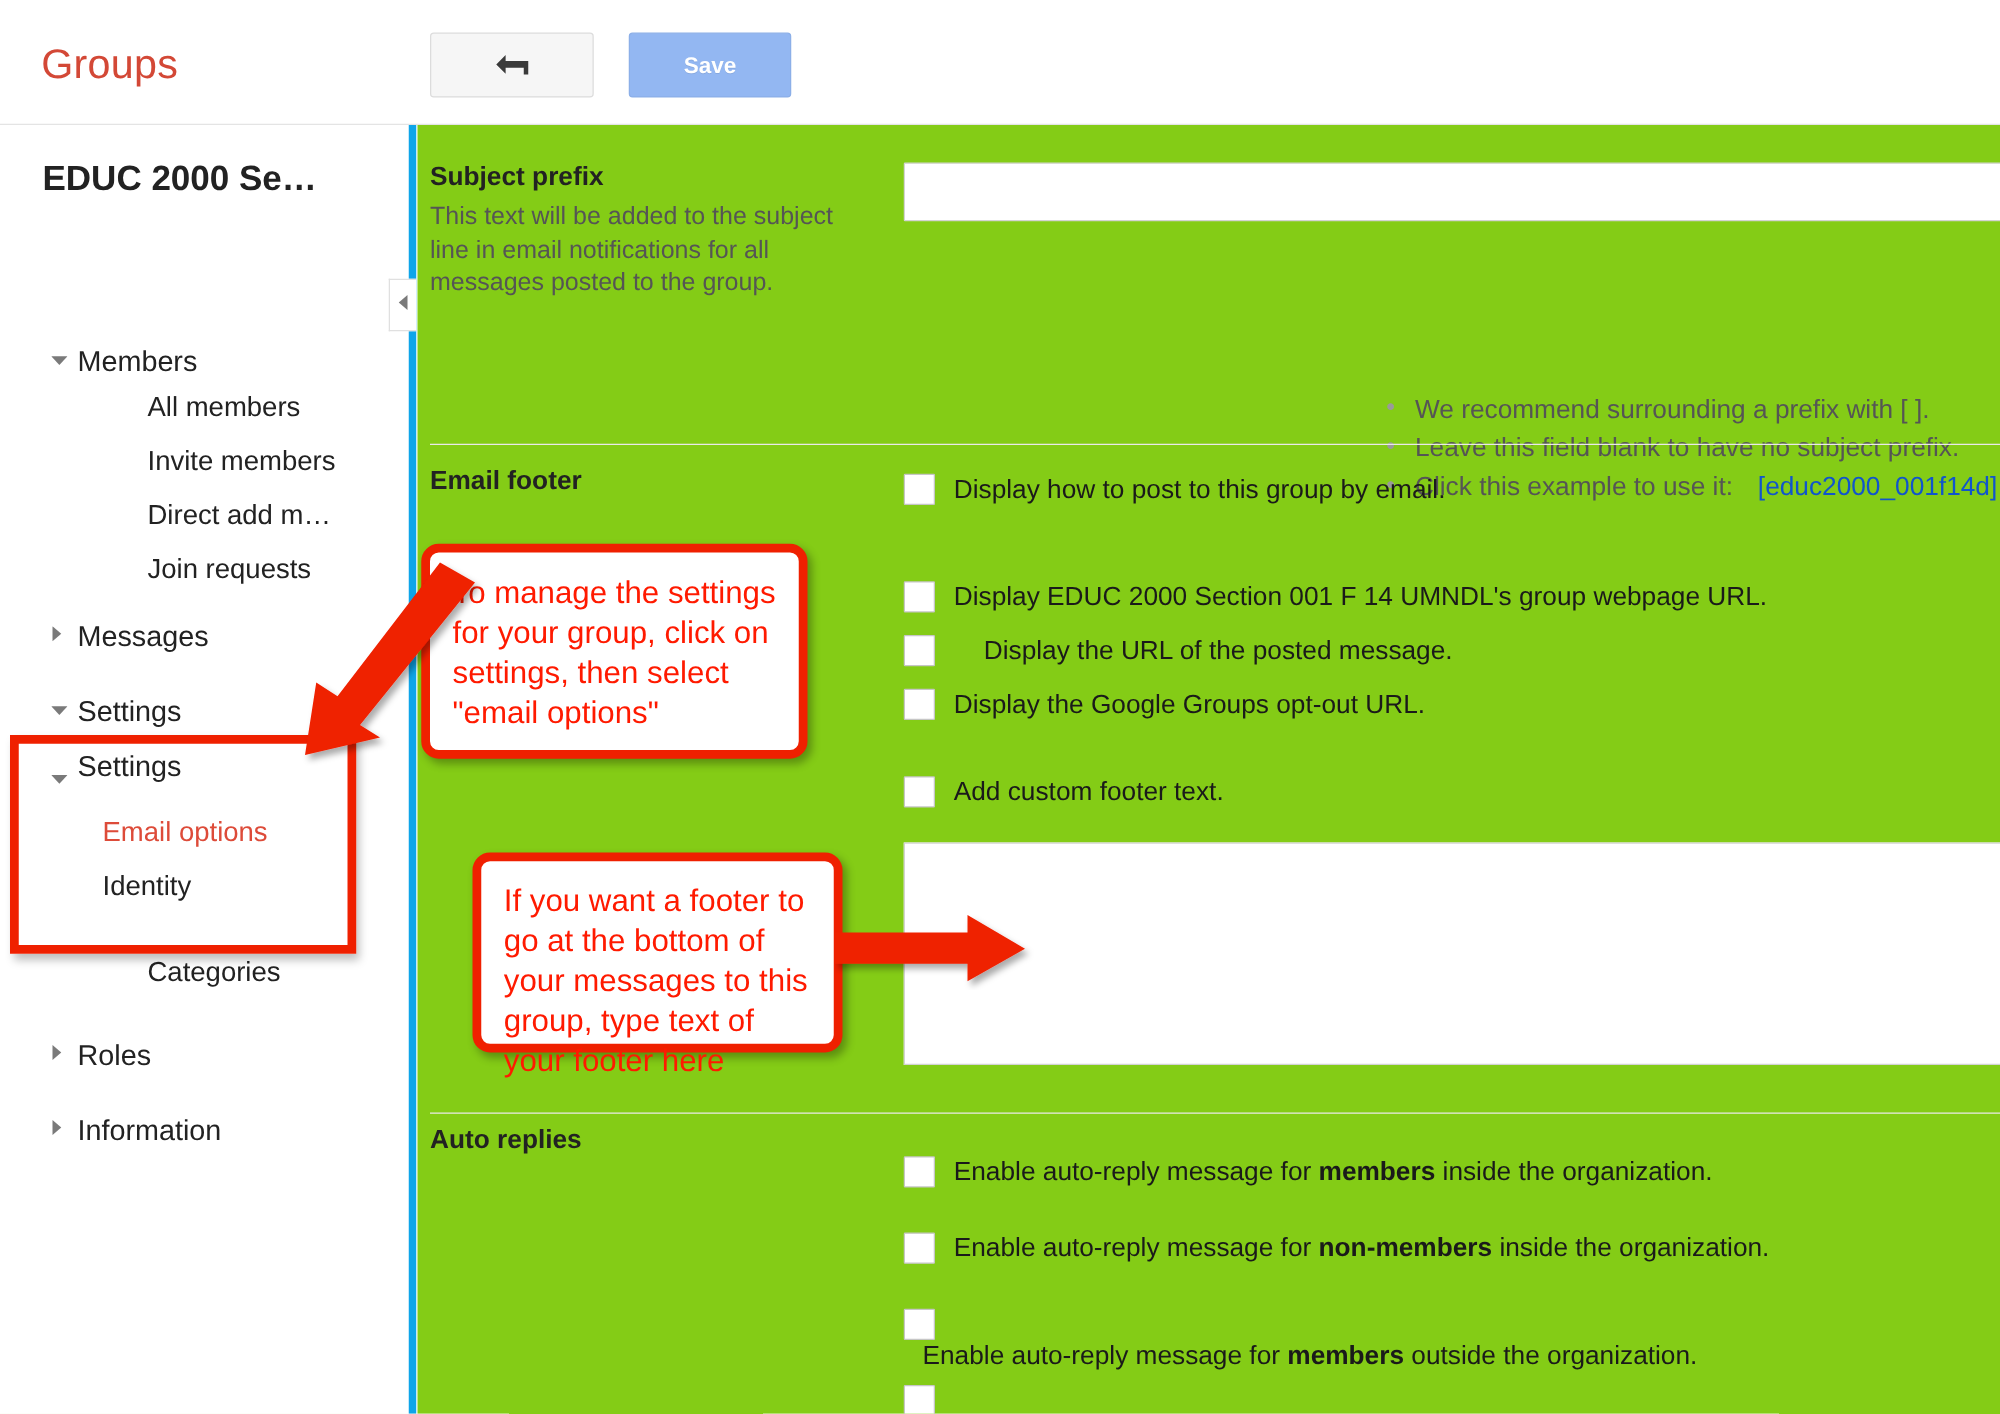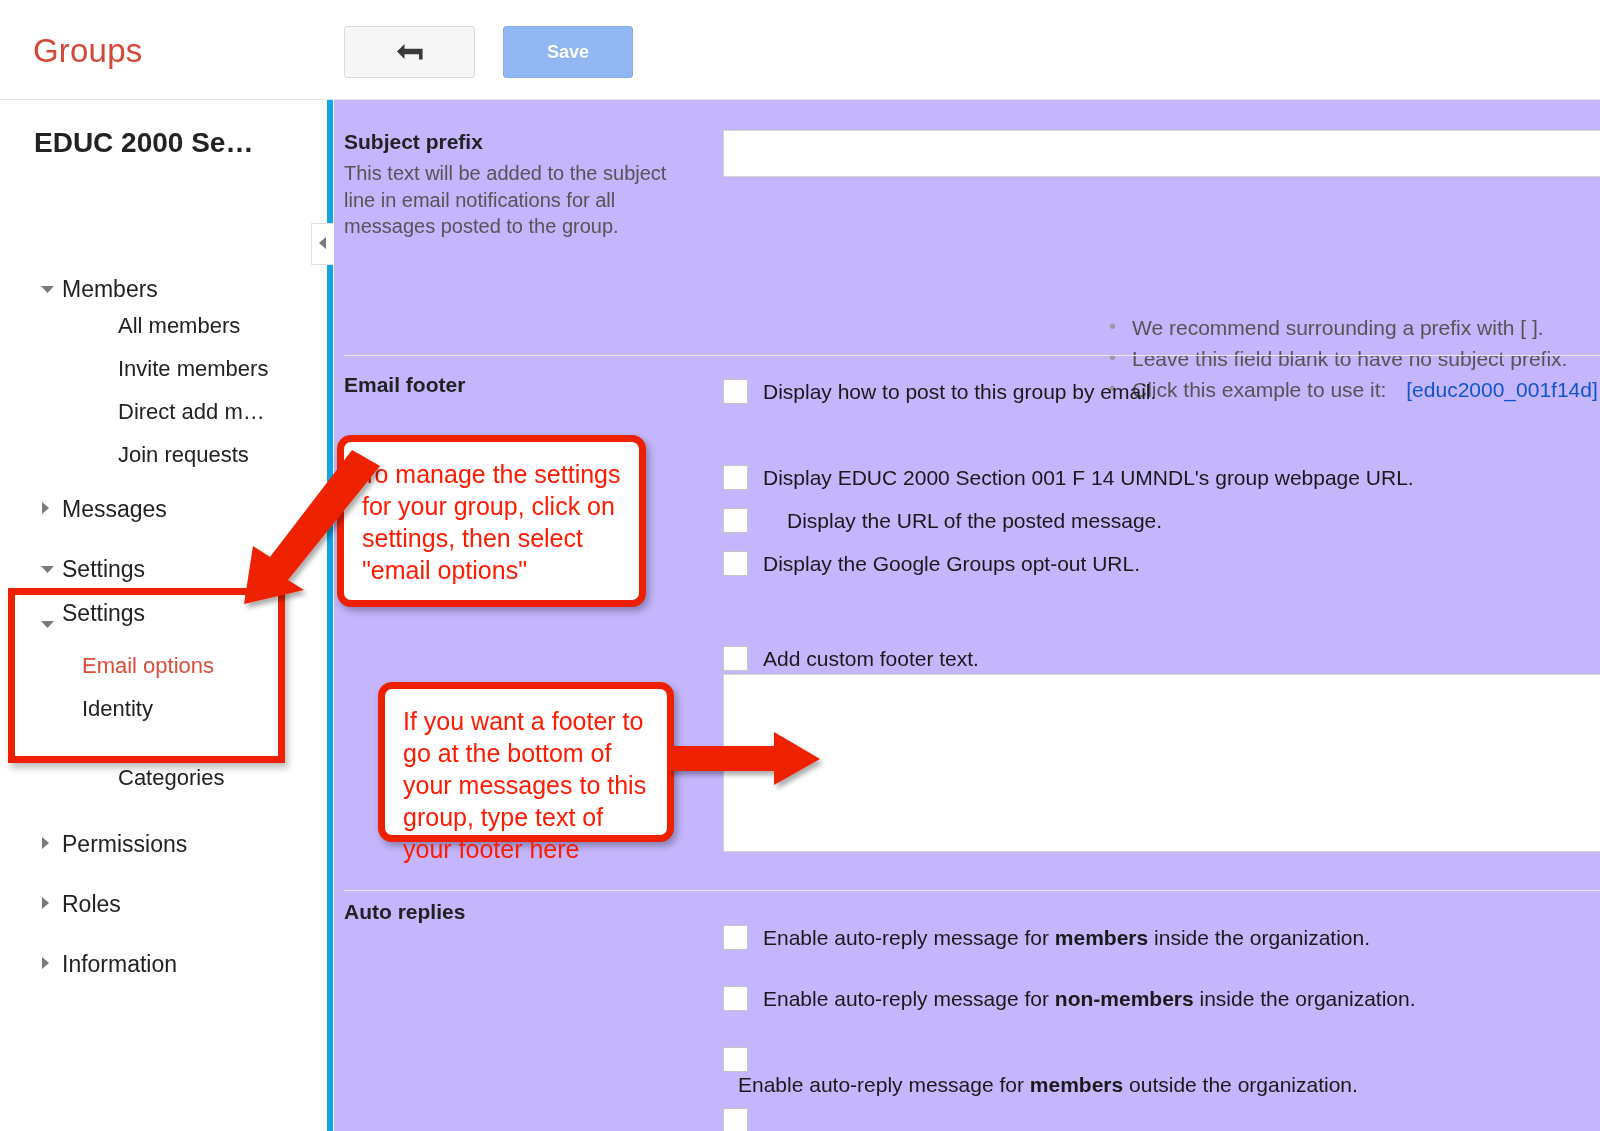--- a/index.html
+++ b/index.html
@@ -87,21 +87,21 @@
     cursor: pointer;
     padding-left: 36px;
   }
   .nav-sub .lbl { margin-left: 82px; font-size: 22px; color: #222; }
   .nav-sub.active .lbl { color: #dd4b39; }
 
   
   .main {
     position: absolute; left: 334px; top: 100px;
     width: 1266px; height: 1031px;
-    background: #c4b5fd; overflow: hidden;
+    background: #84cc16; overflow: hidden;
   }
   .divider { height: 1px; background: #e9e9e9; margin: 0; }
 
   .sec-label {
     position: absolute;
     font-size: 21px; font-weight: bold; color: #222;
   }
   .sec-desc {
     position: absolute;
     font-size: 20px; color: #555; line-height: 1.33;
@@ -265,30 +265,20 @@
           <span class="lbl">Moderation</span>
         </div>
         <div class="nav-sub">
           <span class="lbl">Auto</span>
         </div>
         <div class="nav-sub">
           <span class="lbl">Categories</span>
         </div>
       </div>
 
-      <div class="nav-group">
-        <div class="nav-top" style="margin-top:12px;">
-          <span class="tri">
-            <svg width="9" height="12" viewBox="0 0 9 12">
-                <path d="M1 0 L1 12 L8 6 Z" fill="#7a7a7a"></path>
-              </svg>
-          </span>
-          <span class="lbl">Permissions</span>
-        </div>
-      </div>
 
       <div class="nav-group">
         <div class="nav-top" style="margin-top:12px;">
           <span class="tri">
             <svg width="9" height="12" viewBox="0 0 9 12">
                 <path d="M1 0 L1 12 L8 6 Z" fill="#7a7a7a"></path>
               </svg>
           </span>
           <span class="lbl">Roles</span>
         </div>
@@ -344,21 +334,21 @@
     </div>
     <div class="cbrow" style="left:389px; top:408px;gap:24px;">
       <span class="cbox"></span>
       <span class="cblabel">Display the URL of the posted message.</span>
     </div>
     <div class="cbrow" style="left:389px; top:451px;">
       <span class="cbox"></span>
       <span class="cblabel">Display the Google Groups opt-out URL.</span>
     </div>
 
-    <div class="cbrow" style="left:389px; top:546px;">
+    <div class="cbrow" style="left:389px; top:521px;">
       <span class="cbox"></span>
       <span class="cblabel">Add custom footer text.</span>
     </div>
 
     <textarea class="txt-area" style="left: 389px; top: 574px; width: 900px; height: 178px; font-size: 20px; padding: 8px; resize: none;"></textarea>
 
     <div class="divider" style="position:absolute; left:10px; top:790px; width:1256px;"></div>
 
     <div class="sec-label" style="left:10px; top:800px;">Auto replies</div>
 

